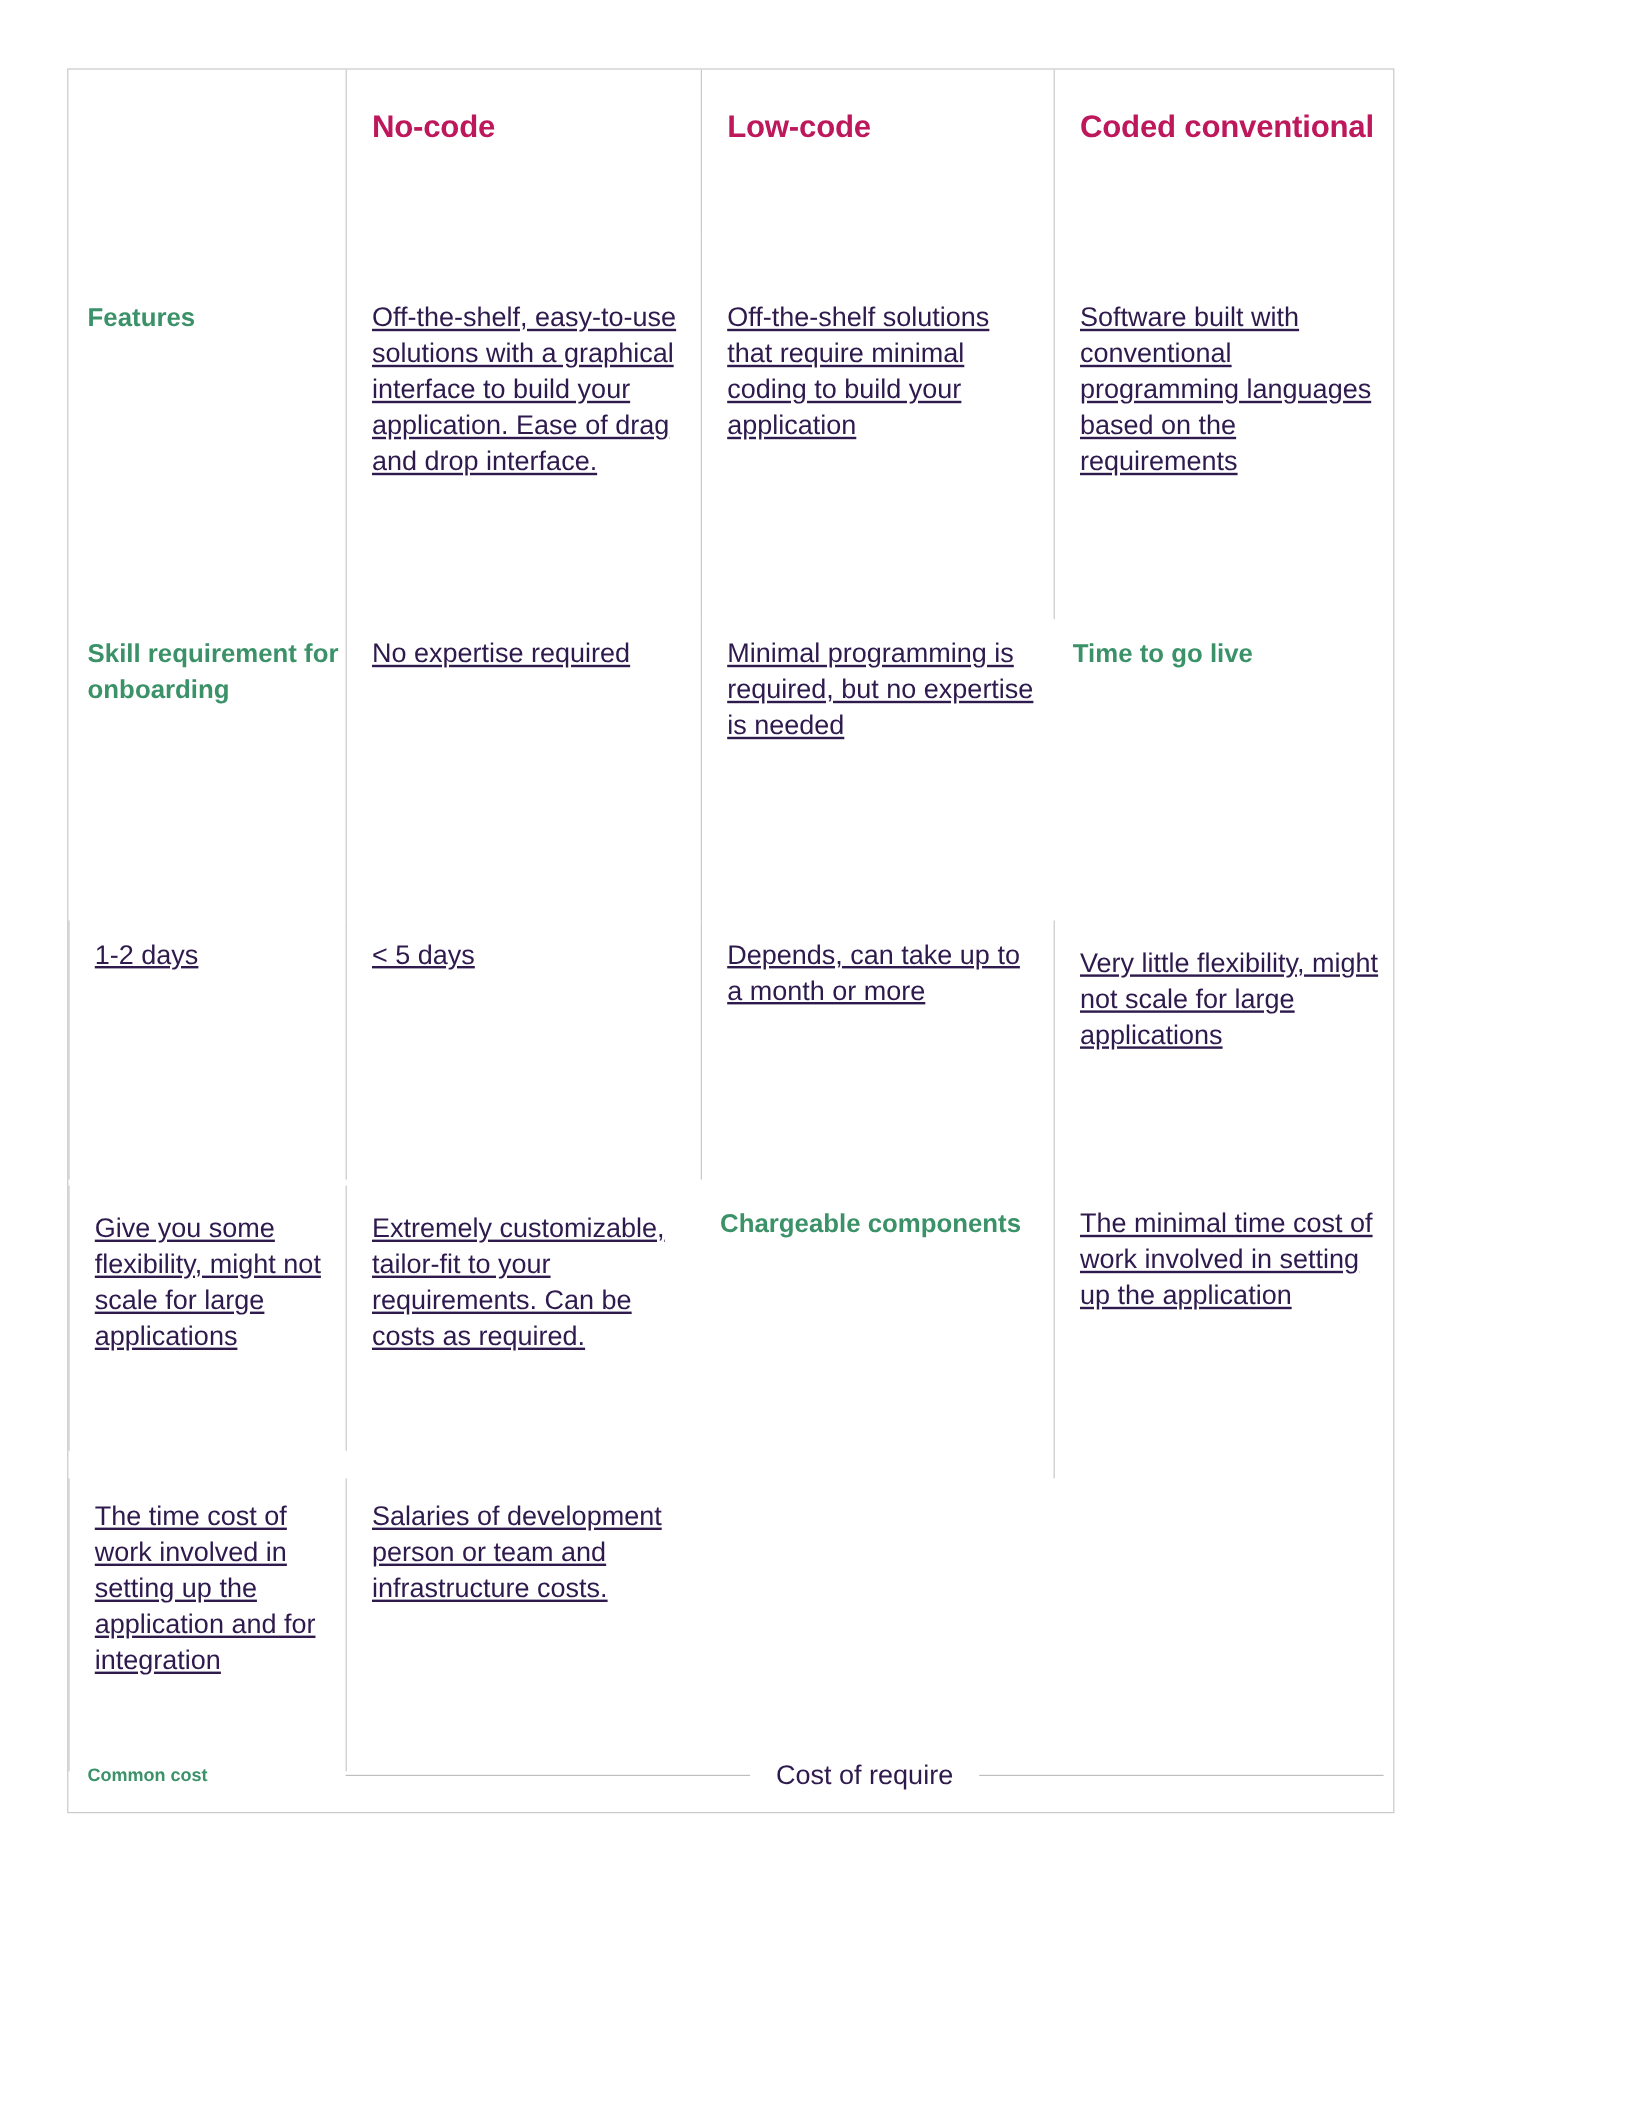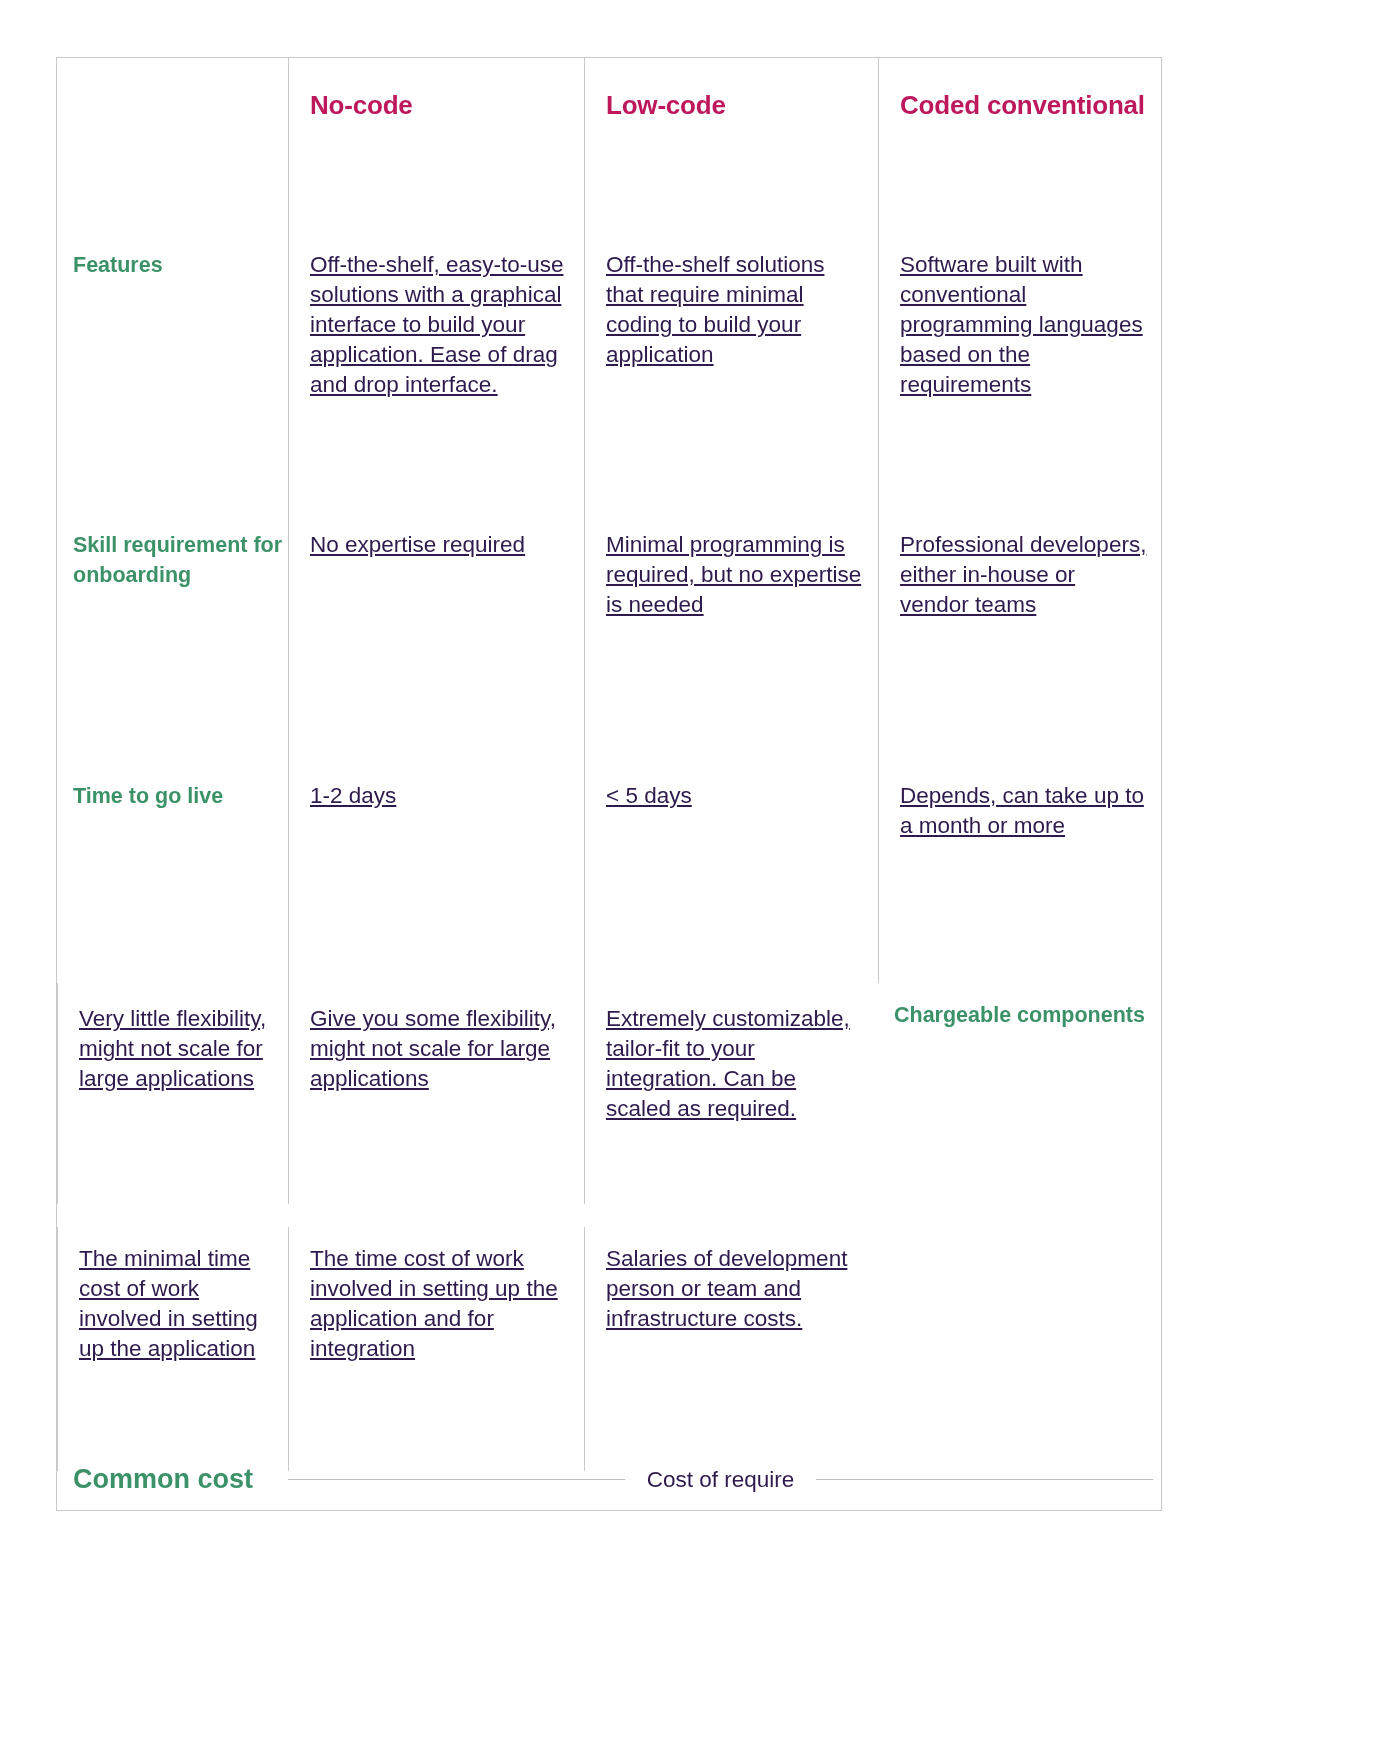--- a/index.html
+++ b/index.html
@@ -111,21 +111,21 @@
     width: 100%;
     height: 63px;
     display: flex;
     align-items: center;
     box-sizing: border-box;
   }
   .common-label {
     width: 231px;
     padding-left: 16px;
     box-sizing: border-box;
-    font-size: 27px;
+    font-size: 15px;
     font-weight: bold;
     color: #3b9268;
     white-space: nowrap;
   }
   .common-track {
     flex: 1;
     display: flex;
     align-items: center;
     padding-right: 8px;
     box-sizing: border-box;
@@ -165,30 +165,29 @@
       </div>
 
       <div class="cell rowlabel r-features pad-features">Features</div>
       <div class="cell body-cell col-divider r-features pad-features">Off-the-shelf, easy-to-use solutions with a graphical interface to build your application. Ease of drag and drop interface.</div>
       <div class="cell body-cell col-divider r-features pad-features">Off-the-shelf solutions that require minimal coding to build your application</div>
       <div class="cell body-cell col-divider r-features pad-features">Software built with conventional programming languages based on the requirements</div>
 
       <div class="cell rowlabel r-skill pad-skill">Skill requirement for onboarding</div>
       <div class="cell body-cell col-divider r-skill pad-skill">No expertise required</div>
       <div class="cell body-cell col-divider r-skill pad-skill">Minimal programming is required, but no expertise is needed</div>
-      <div class="cell body-cell col-divider r-skill pad-skill">Professional developers, either in-house or vendor teams</div>
 
       <div class="cell rowlabel r-time pad-time">Time to go live</div>
       <div class="cell body-cell col-divider r-time pad-time">1-2 days</div>
       <div class="cell body-cell col-divider r-time pad-time">&lt; 5 days</div>
       <div class="cell body-cell col-divider r-time pad-time">Depends, can take up to a month or more</div>
 
       <div class="cell body-cell col-divider r-limitations pad-limitations">Very little flexibility, might not scale for large applications</div>
       <div class="cell body-cell col-divider r-limitations pad-limitations">Give you some flexibility, might not scale for large applications</div>
-      <div class="cell body-cell col-divider r-limitations pad-limitations">Extremely customizable, tailor-fit to your integration. Can be scaled as required.</div>
+      <div class="cell body-cell col-divider r-limitations pad-limitations">Extremely customizable, tailor-fit to your requirements. Can be costs as required.</div>
 
       <div class="cell rowlabel r-chargeable pad-chargeable">Chargeable components</div>
       <div class="cell body-cell col-divider r-chargeable pad-chargeable">The minimal time cost of work involved in setting up the application</div>
       <div class="cell body-cell col-divider r-chargeable pad-chargeable">The time cost of work involved in setting up the application and for integration</div>
       <div class="cell body-cell col-divider r-chargeable pad-chargeable">Salaries of development person or team and infrastructure costs.</div>
 
     </div>
 
     <div class="common-row">
       <div class="common-label">Common cost</div>

